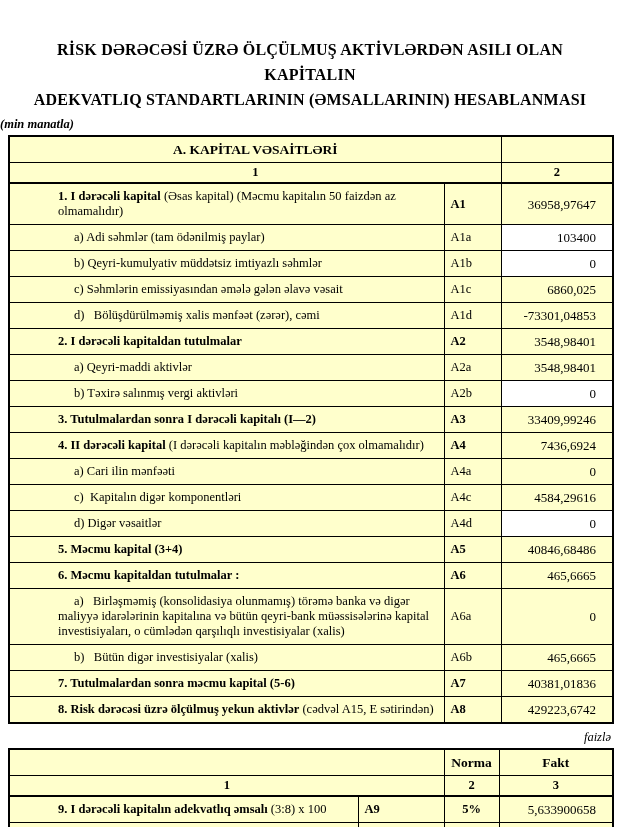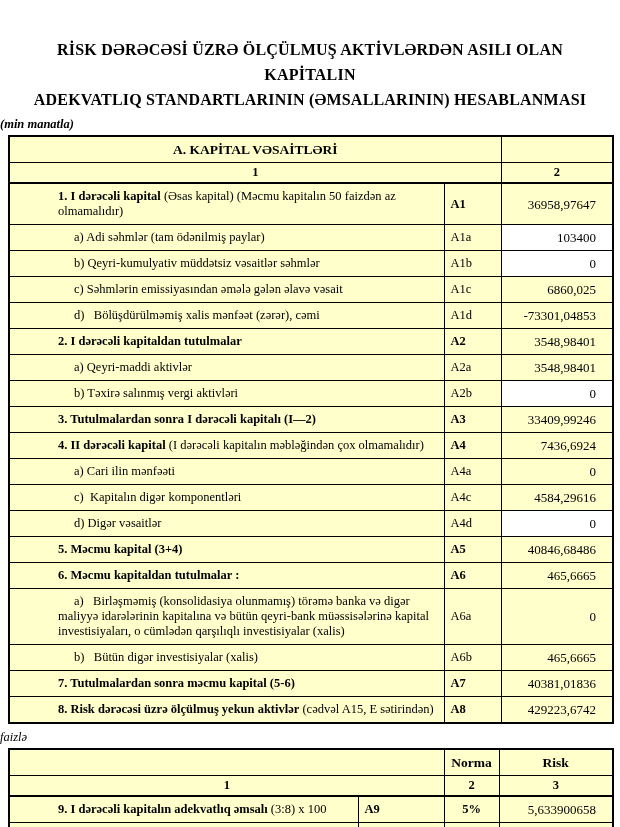--- a/index.html
+++ b/index.html
@@ -23,20 +23,21 @@
   }
   .unit-note {
     margin: 5px 9px 0 0;
     text-align: left;
     font-style: italic;
     font-weight: bold;
     font-size: 12.5px;
   }
   .pct-note {
     margin: 6px 9px 0 0;
+    text-align: right;
     font-style: italic;
     font-size: 12.5px;
   }
 
   table {
     border-collapse: collapse;
     table-layout: fixed;
     width: 604px;
     margin: 3px 8px 0 8px;
     border: 2px solid #000;
@@ -106,21 +107,21 @@
           <td class="label"><span class="b">1. I dərəcəli kapital</span><span> (Əsas kapital) (Məcmu kapitalın 50 faizdən  az olmamalıdır)</span></td>
           <td class="code main">A1</td>
           <td class="value">36958,97647</td>
         </tr>
         <tr>
           <td class="label sub"><span>a) Adi səhmlər (tam ödənilmiş paylar)</span></td>
           <td class="code">A1a</td>
           <td class="value white">103400</td>
         </tr>
         <tr>
-          <td class="label sub"><span>b) Qeyri-kumulyativ müddətsiz vəsaitlər səhmlər</span></td>
+          <td class="label sub"><span>b) Qeyri-kumulyativ müddətsiz imtiyazlı səhmlər</span></td>
           <td class="code">A1b</td>
           <td class="value white">0</td>
         </tr>
         <tr>
           <td class="label sub"><span>c) Səhmlərin emissiyasından əmələ gələn  əlavə vəsait</span></td>
           <td class="code">A1c</td>
           <td class="value">6860,025</td>
         </tr>
         <tr>
           <td class="label sub"><span>d)&nbsp;&nbsp; Bölüşdürülməmiş xalis mənfəət (zərər), cəmi</span></td>
@@ -206,21 +207,21 @@
     <colgroup>
       <col style="width:349px">
         <col style="width:86px">
         <col style="width:55px">
         <col style="width:114px">
     </colgroup>
     <tbody>
       <tr class="hdr">
         <td colspan="2"></td>
         <td>Norma</td>
-        <td>Risk</td>
+        <td>Fakt</td>
       </tr>
       <tr class="colnum">
         <td colspan="2">1</td>
         <td>2</td>
         <td>3</td>
       </tr>
     </tbody>
     <tbody id="t2-body">
         <tr>
           <td class="label"><span class="b">9. I dərəcəli  kapitalın  adekvatlıq əmsalı</span><span> (3:8) x 100</span></td>

